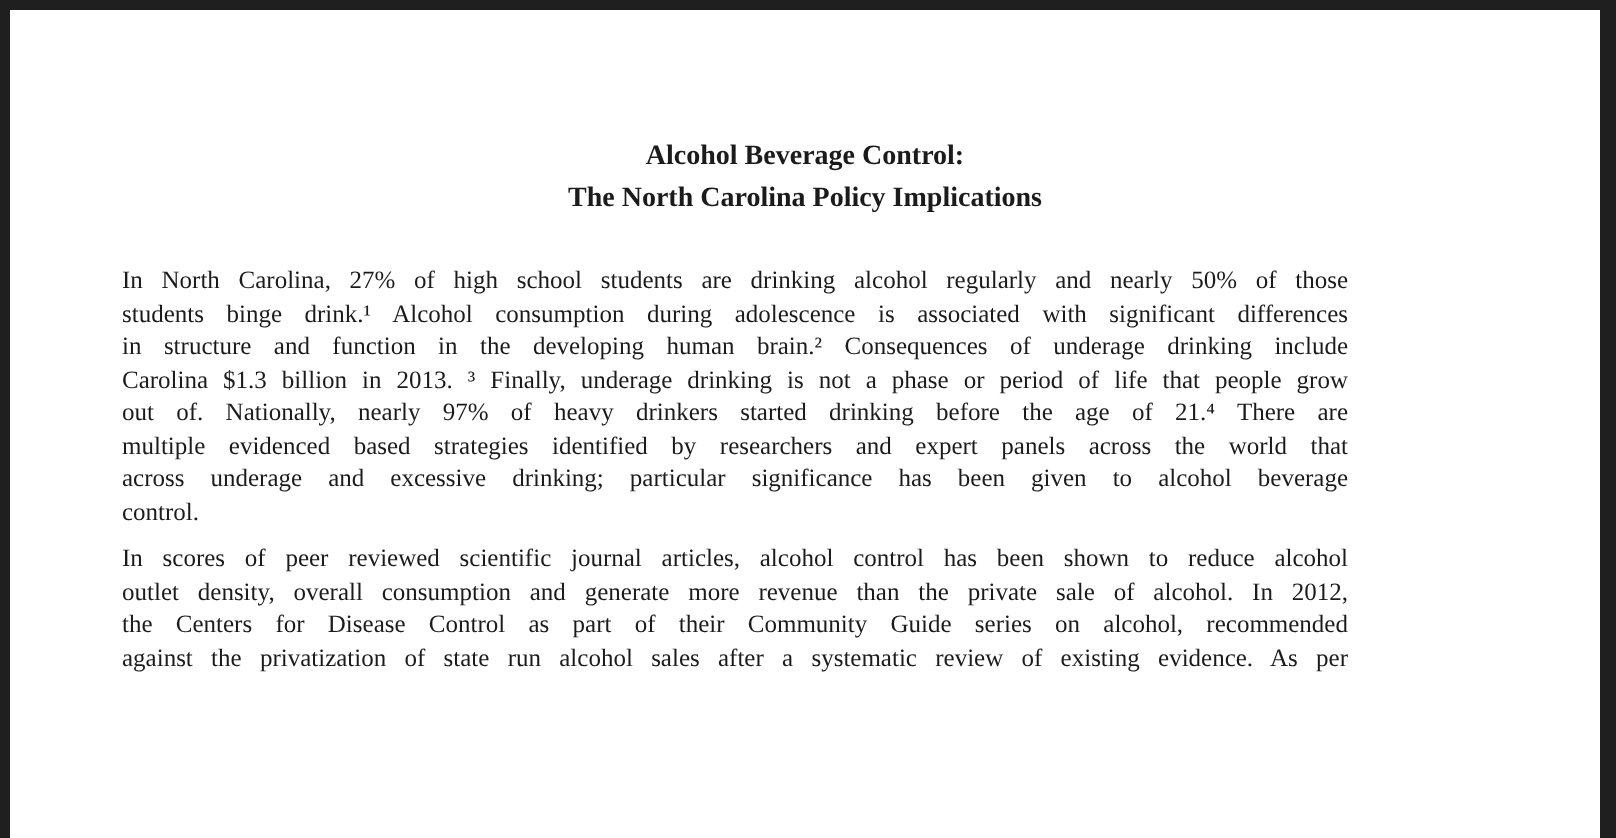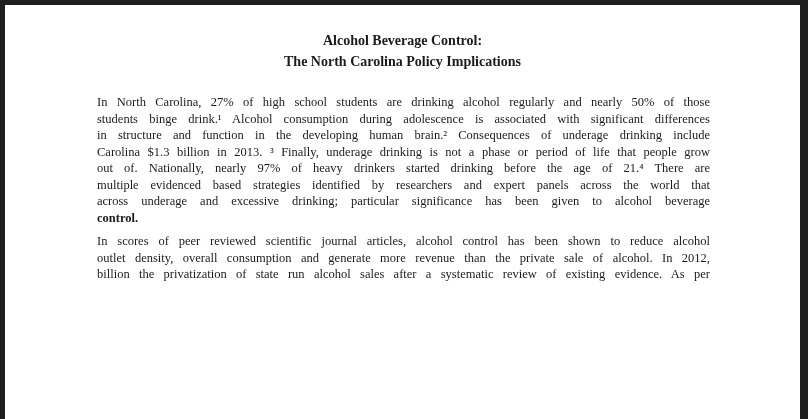--- a/index.html
+++ b/index.html
@@ -21,45 +21,44 @@
   .edge-left { top: 0; left: 0; width: 5px; height: 419px; }
   .edge-right { top: 0; right: 0; width: 8px; height: 419px; }
 
   .doc {
     position: absolute;
     left: 5px; top: 5px; right: 8px; bottom: 0;
     background: #ffffff;
     color: #1b1b1b;
   }
   .title {
-    margin-top: 25px;
+    margin-top: 63px;
     text-align: center;
     font-weight: bold;
     font-size: 14px;
     line-height: 21px;
     color: #1b1b1b;
   }
   .title-line { display: block; }
 
   .body-col {
     width: 613px;
-    margin-left: 92px;
+    margin-left: 56px;
   }
   .para { font-size: 12.5px; line-height: 16.5px; }
   .para-1 { margin-top: 22px; }
   .para-2 { margin-top: 7px; }
   .para-3 { margin-top: 12px; font-style: italic; }
   .line {
     text-align: justify;
     text-align-last: justify;
   }
   .line-end {
     text-align: left;
     text-align-last: left;
-    font-weight: bold;
   }
 </style>
 </head>
 <body>
 
 <div class="screen">
 
   <div class="edge edge-top"></div>
   <div class="edge edge-left"></div>
   <div class="edge edge-right"></div>
@@ -80,19 +79,20 @@
         <div class="line">Carolina $1.3 billion in 2013. ³ Finally, underage drinking is not a phase or period of life that people grow</div>
         <div class="line">out of.  Nationally, nearly 97% of heavy drinkers started drinking before the age of 21.⁴  There are</div>
         <div class="line">multiple evidenced based strategies identified by researchers and expert panels across the world that</div>
         <div class="line">across underage and excessive drinking; particular significance has been given to alcohol beverage</div>
         <div class="line line-end">control.</div>
       </div>
 
       <div class="para para-2">
         <div class="line">In scores of peer reviewed scientific journal articles, alcohol control has been shown to reduce alcohol</div>
         <div class="line">outlet density, overall consumption and generate more revenue than the private sale of alcohol.  In 2012,</div>
-        <div class="line">billion the privatization of state run alcohol sales after a systematic review of existing evidence. As per</div>
+        <div class="line">the Centers for Disease Control as part of their Community Guide series on alcohol, recommended</div>
+        <div class="line">against the privatization of state run alcohol sales after a systematic review of existing evidence. As per</div>
       </div>
 
 
     </div>
   </div>
 </div>
 
 </body></html>

